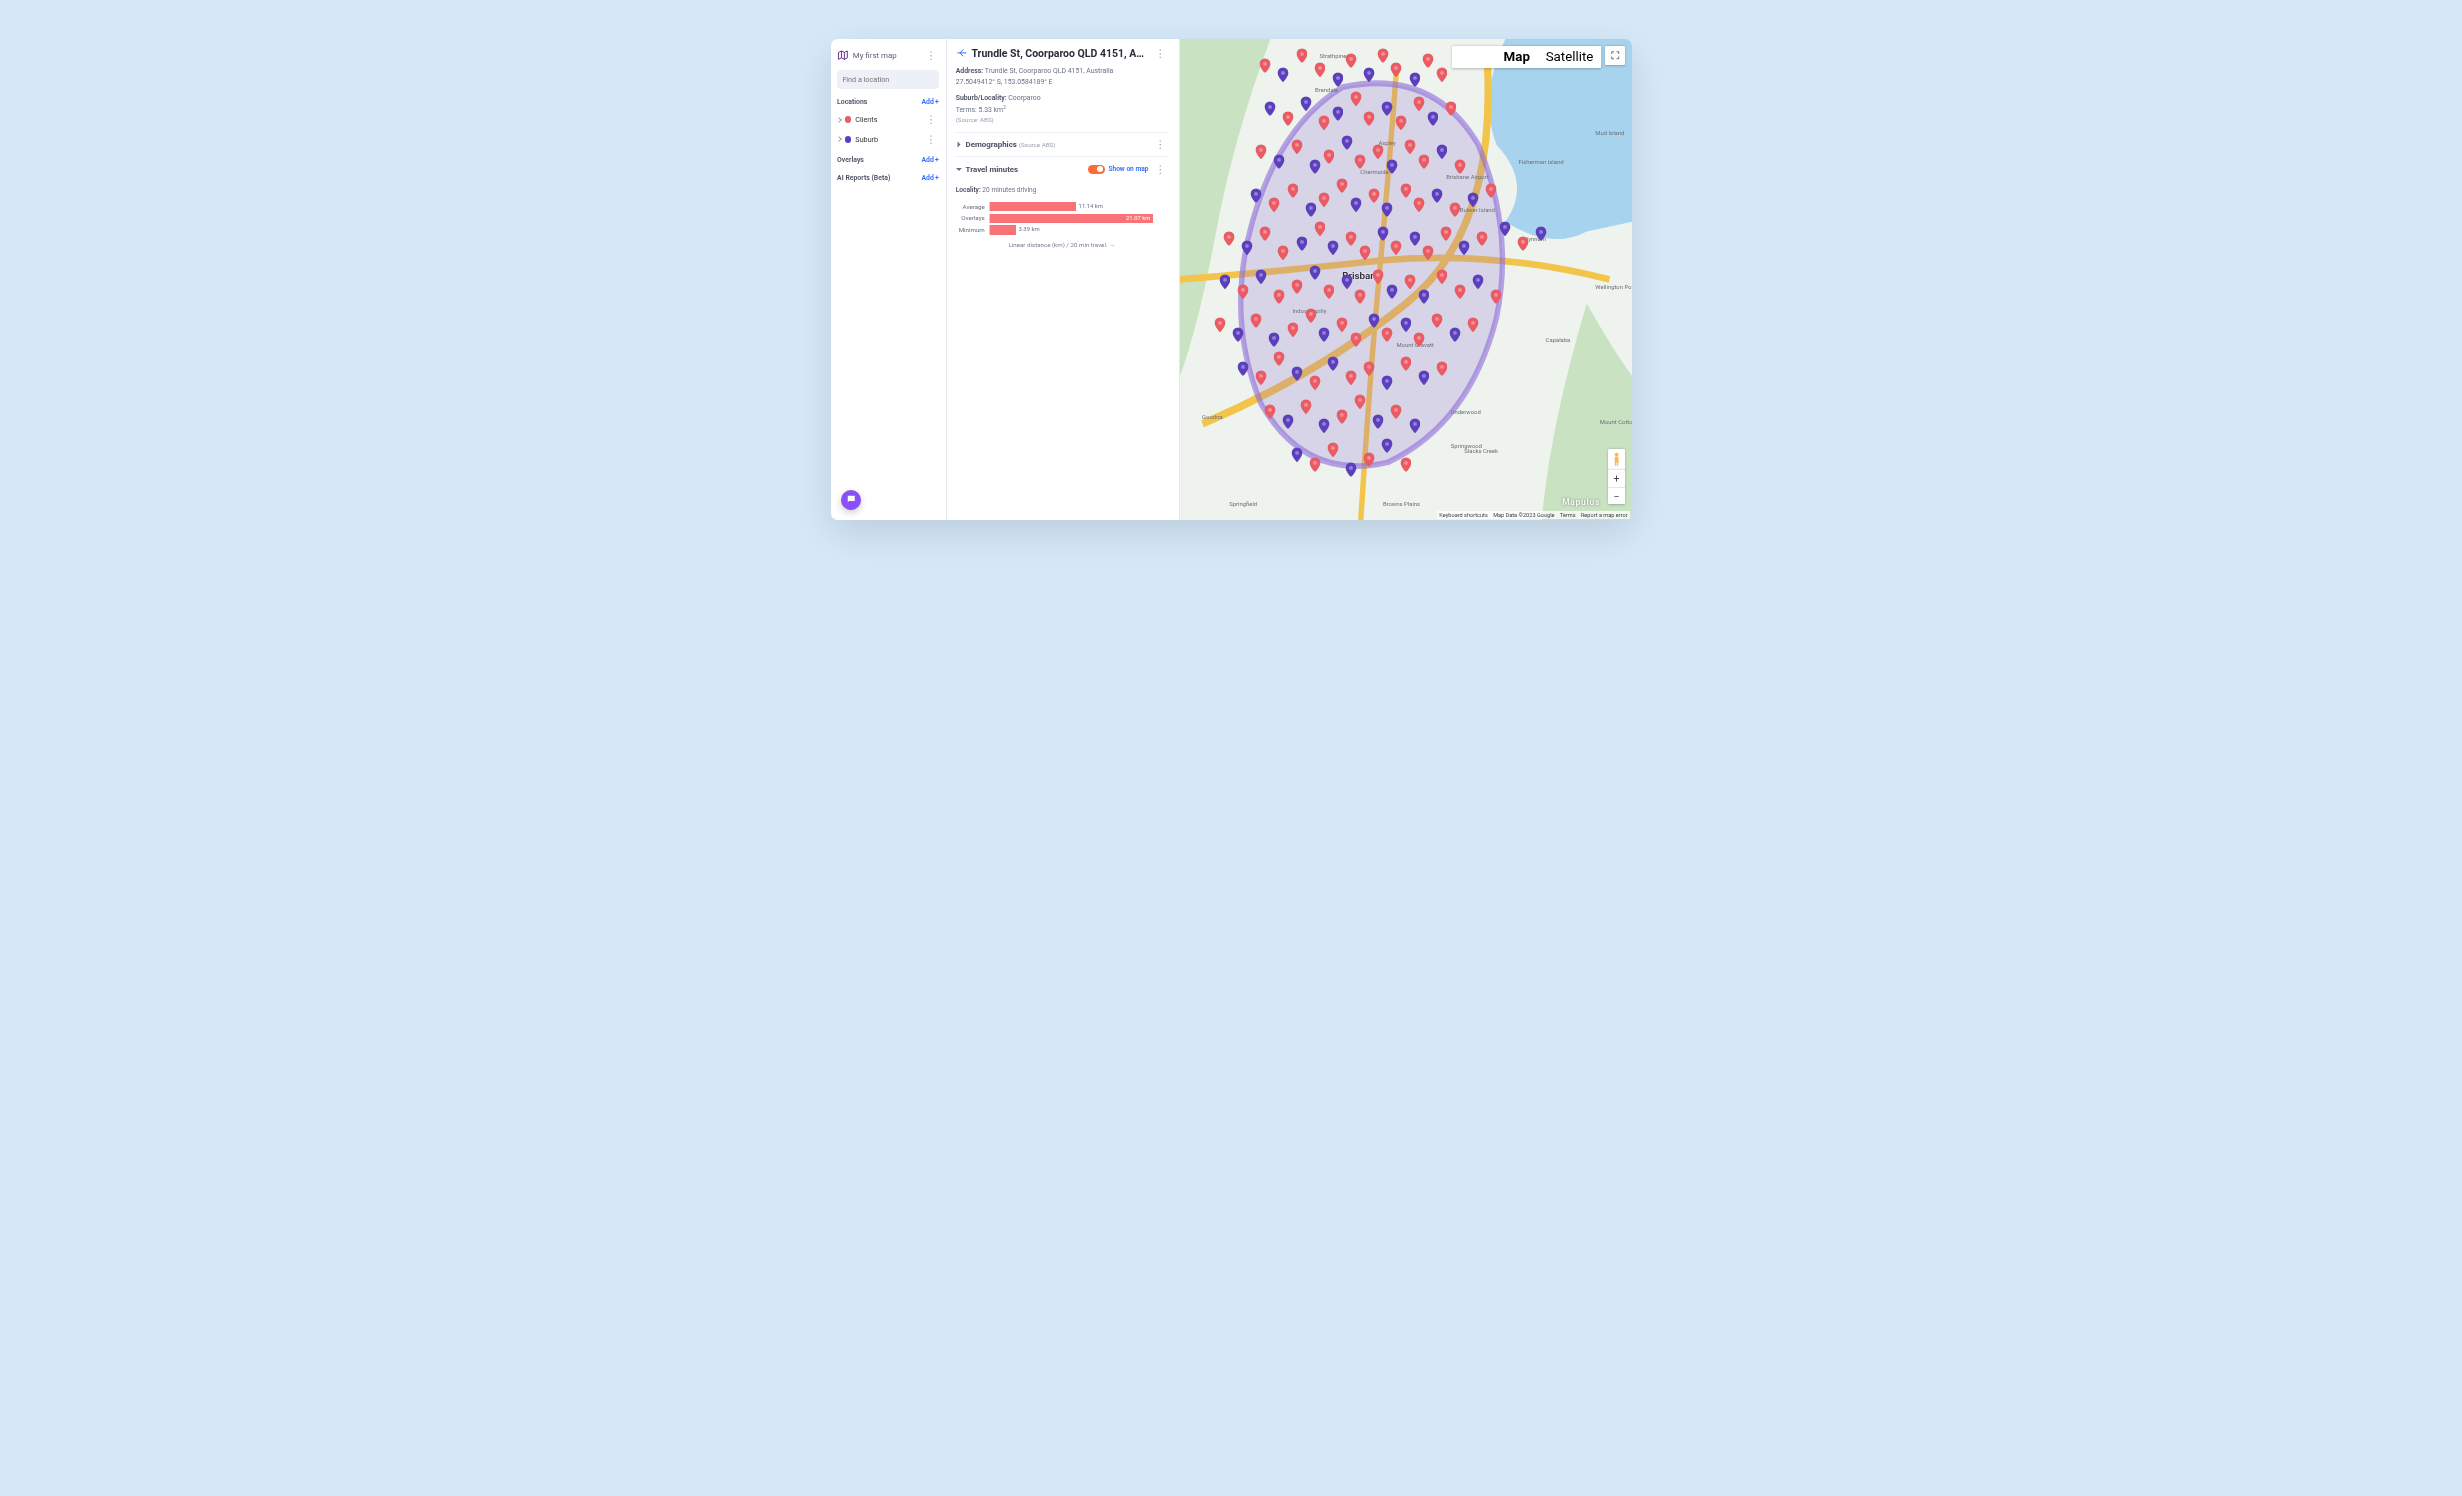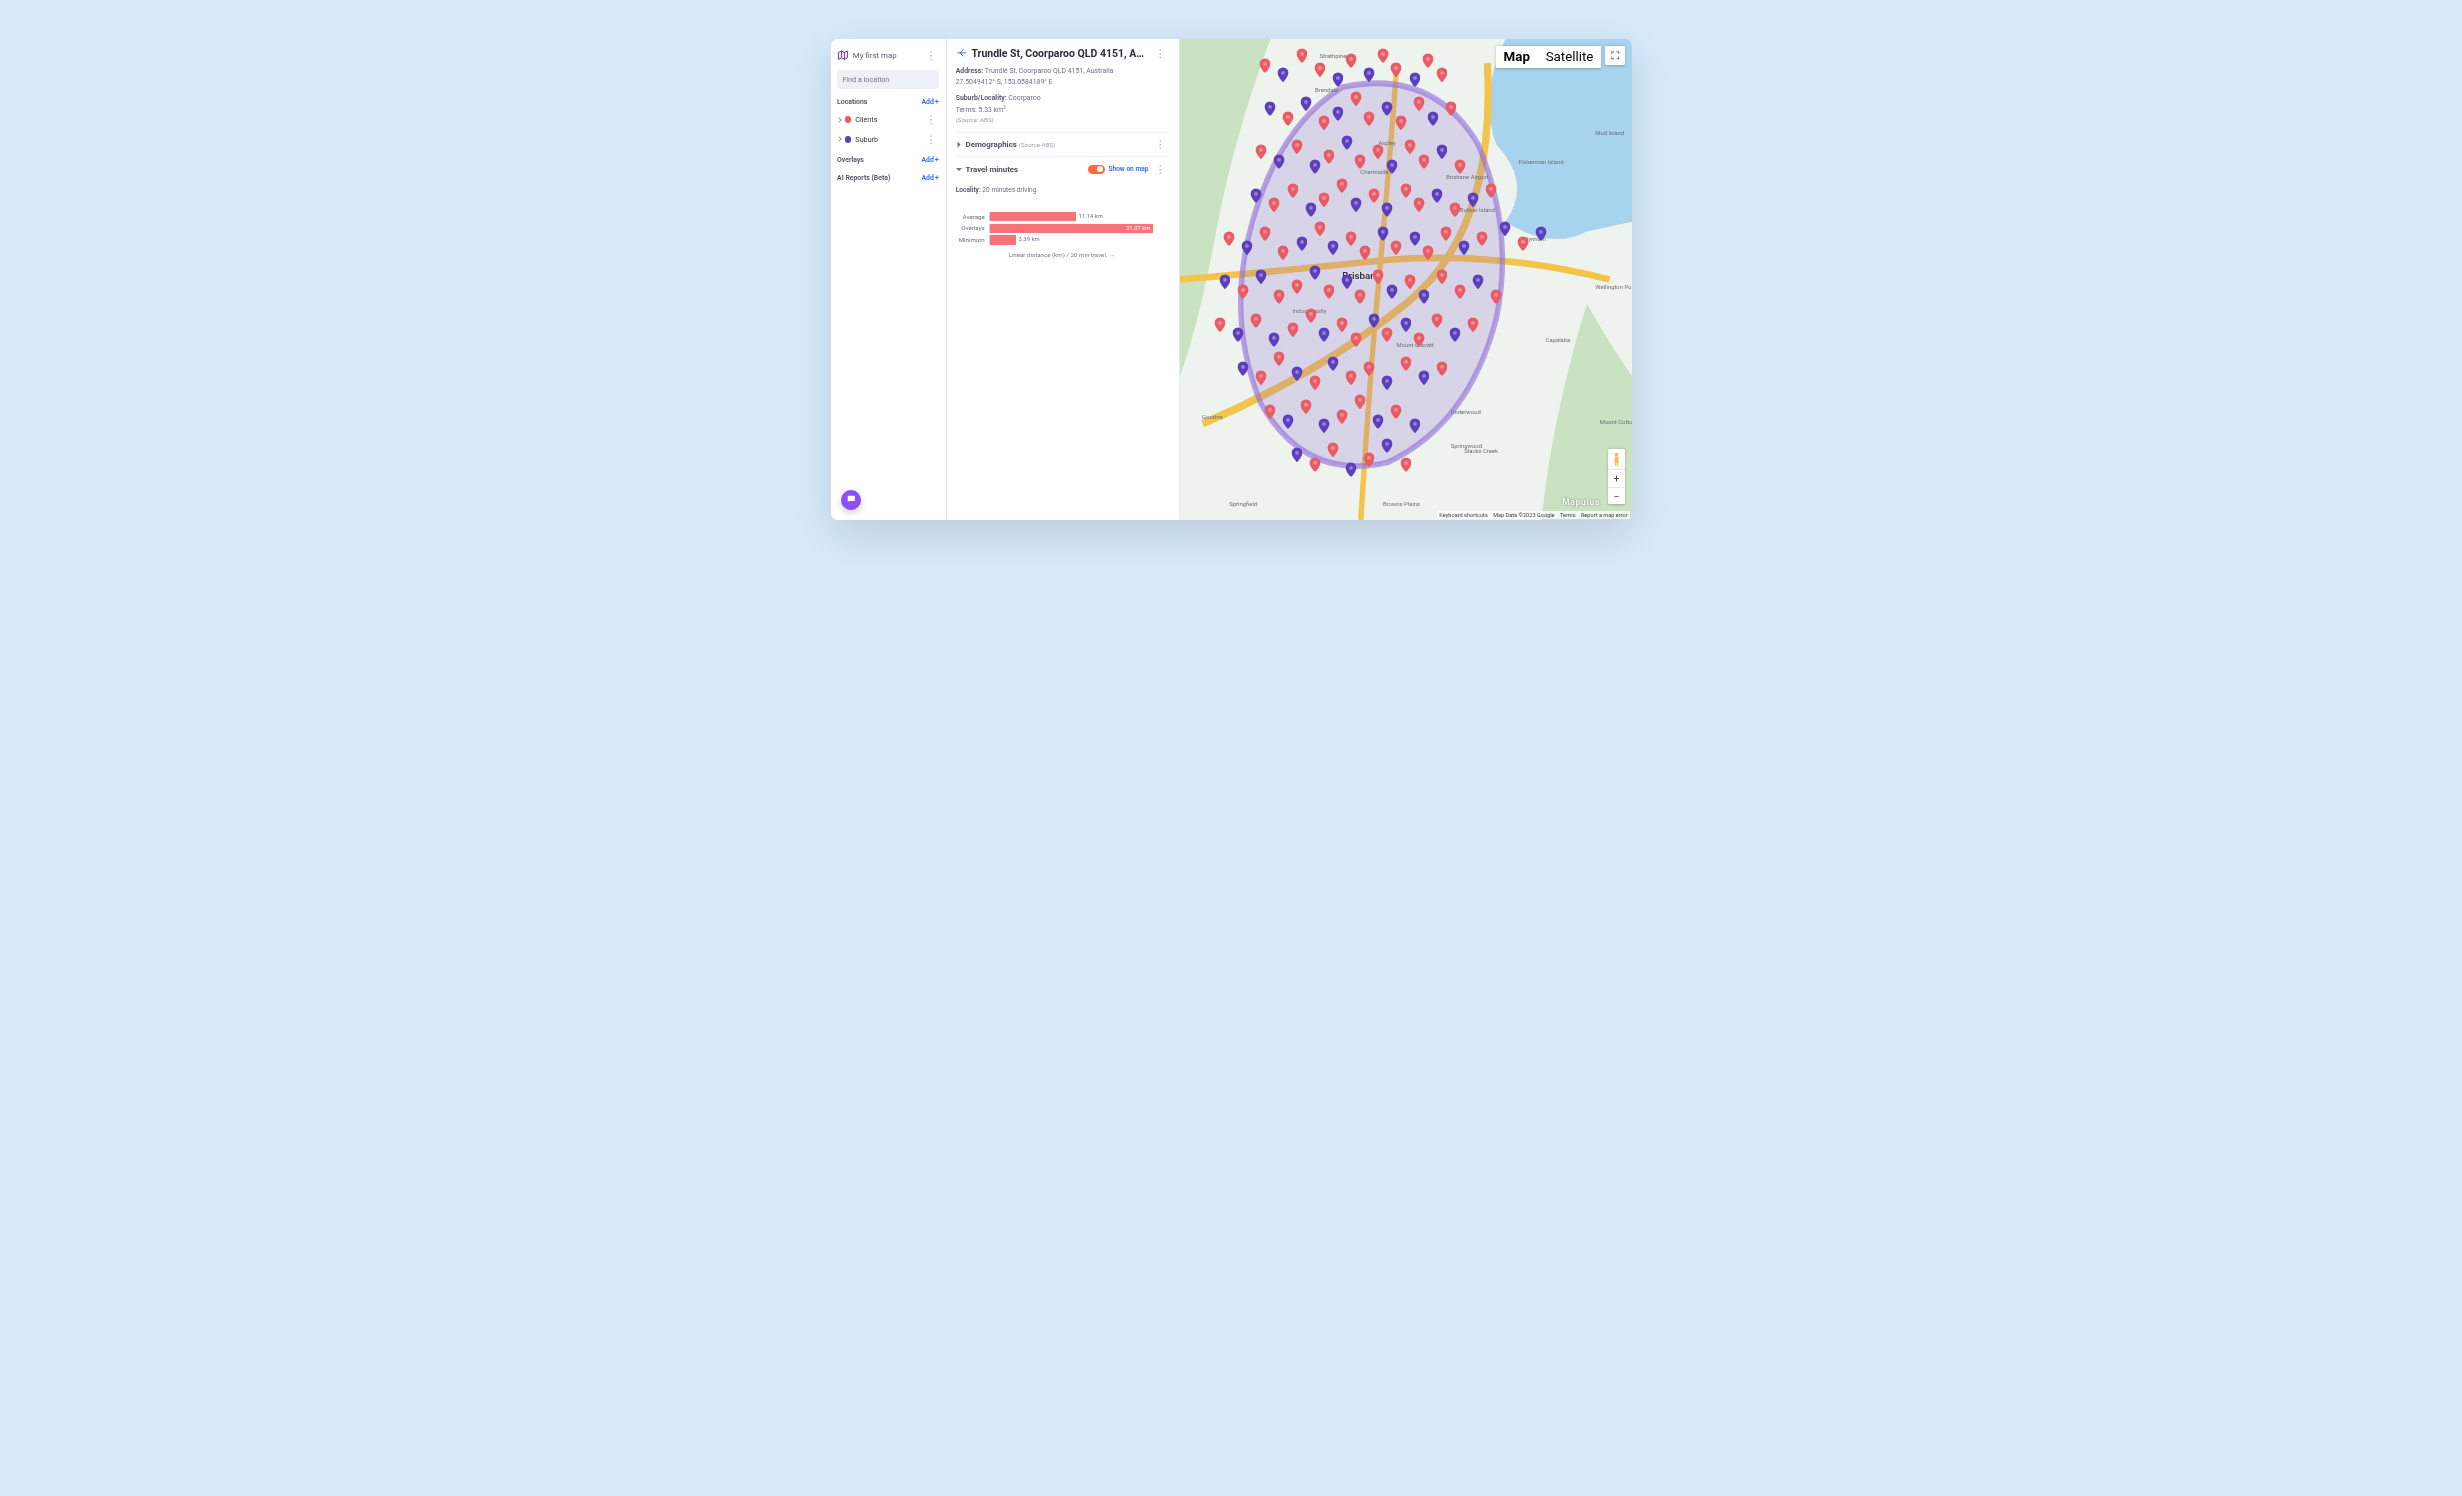--- a/index.html
+++ b/index.html
@@ -57,21 +57,21 @@
 .toggle-wrap { display: flex; align-items: center; gap: 3.9px; }
 .toggle { width: 17px; height: 9.2px; border-radius: 656px; background: #ff6a39; position: relative; }
 .toggle::after { content: ""; position: absolute; right: 1.3px; top: 1.3px; width: 6.6px; height: 6.6px; border-radius: 50%; background: #fff; }
 .toggle-label { font-size: 6.6px; color: #2f6bff; font-weight: 600; }
 
 .boundary-block { padding-top: 5.3px; }
 .boundary-line { display: flex; align-items: center; margin-bottom: 2.6px; font-size: 6.6px; color: #6a7185; }
 .boundary-line b { color: #4a4f63; font-weight: 600; }
 
 
-.chart { margin-top: 17px; }
+.chart { margin-top: 7px; }
 .chart-row { display: flex; align-items: center; height: 11px; margin-bottom: 0.7px; }
 .chart-row .cat { width: 33px; text-align: right; font-size: 6.2px; color: #6a7185; padding-right: 3.9px; }
 .chart-row .track { flex: 1; height: 9.2px; position: relative; border-left: 0.7px solid #d0d3df; }
 .chart-row .bar { position: absolute; left: 0; top: 0; height: 100%; background: #f87277; }
 .chart-row .val-in { position: absolute; right: 2.6px; top: 0; line-height: 9.2px; font-size: 5.9px; color: #fff; }
 .chart-row .val-out { position: absolute; top: 0; line-height: 9.2px; font-size: 5.9px; color: #6a7185; margin-left: 2.6px; }
 .chart-caption { font-size: 6.2px; color: #7a8097; text-align: center; margin-top: 5.3px; }
 
 
 .map { flex: 1; position: relative; background: linear-gradient(135deg,#cfe6c9 0%, #e8efe2 35%, #f3f6f2 55%, #abd6ef 100%); overflow: hidden; }
@@ -79,21 +79,21 @@
 .map-label { position: absolute; font-size: 5.9px; color: #6c7177; white-space: nowrap; pointer-events: none; }
 .map-label.big { font-size: 9.8px; font-weight: 600; color: #2c2f38; text-shadow: 0 0 2.6px #fff; }
 
 .boundary-poly { fill: #8d6bd8; fill-opacity: .22; stroke: #8d6bd8; stroke-width: 1.2; stroke-opacity: .6; }
 
 .pin { position: absolute; width: 11.8px; height: 14.4px; transform: translate(-50%,-100%); cursor: pointer; }
 .pin svg { width: 100%; height: 100%; filter: drop-shadow(0 0.7px 0.7px rgba(0,0,0,.25)); }
 
 
 .map-top-controls { position: absolute; top: 6.6px; right: 6.6px; display: flex; gap: 3.9px; }
-.maptype { background: #fff; border-radius: 1.3px; box-shadow: 0 0.7px 2.6px rgba(0,0,0,.25); display: flex; font-size: 7.9px; overflow: hidden; }
+.maptype { background: #fff; border-radius: 1.3px; box-shadow: 0 0.7px 2.6px rgba(0,0,0,.25); display: flex; font-size: 7.9px; overflow: hidden; padding-left: 44px; }
 .maptype button { border: none; background: #fff; padding: 3.9px 7.9px; cursor: pointer; }
 .maptype button.active { font-weight: 700; }
 .fs-btn { width: 19.7px; height: 19.7px; background: #fff; border-radius: 1.3px; box-shadow: 0 0.7px 2.6px rgba(0,0,0,.25); display: flex; align-items: center; justify-content: center; cursor: pointer; }
 
 
 .pegman { position: absolute; right: 6.6px; bottom: 50px; width: 17px; height: 21px; background: #fff; border-radius: 1.3px; box-shadow: 0 0.7px 2.6px rgba(0,0,0,.25); display: flex; align-items: center; justify-content: center; }
 .zoom { position: absolute; right: 6.6px; bottom: 15.8px; width: 17px; background: #fff; border-radius: 1.3px; box-shadow: 0 0.7px 2.6px rgba(0,0,0,.25); overflow: hidden; }
 .zoom button { width: 17px; height: 17px; border: none; background: #fff; font-size: 10.5px; color: #444; cursor: pointer; display: flex; align-items: center; justify-content: center; }
 .zoom button+button { border-top: 0.7px solid #e5e7ef; }
 

